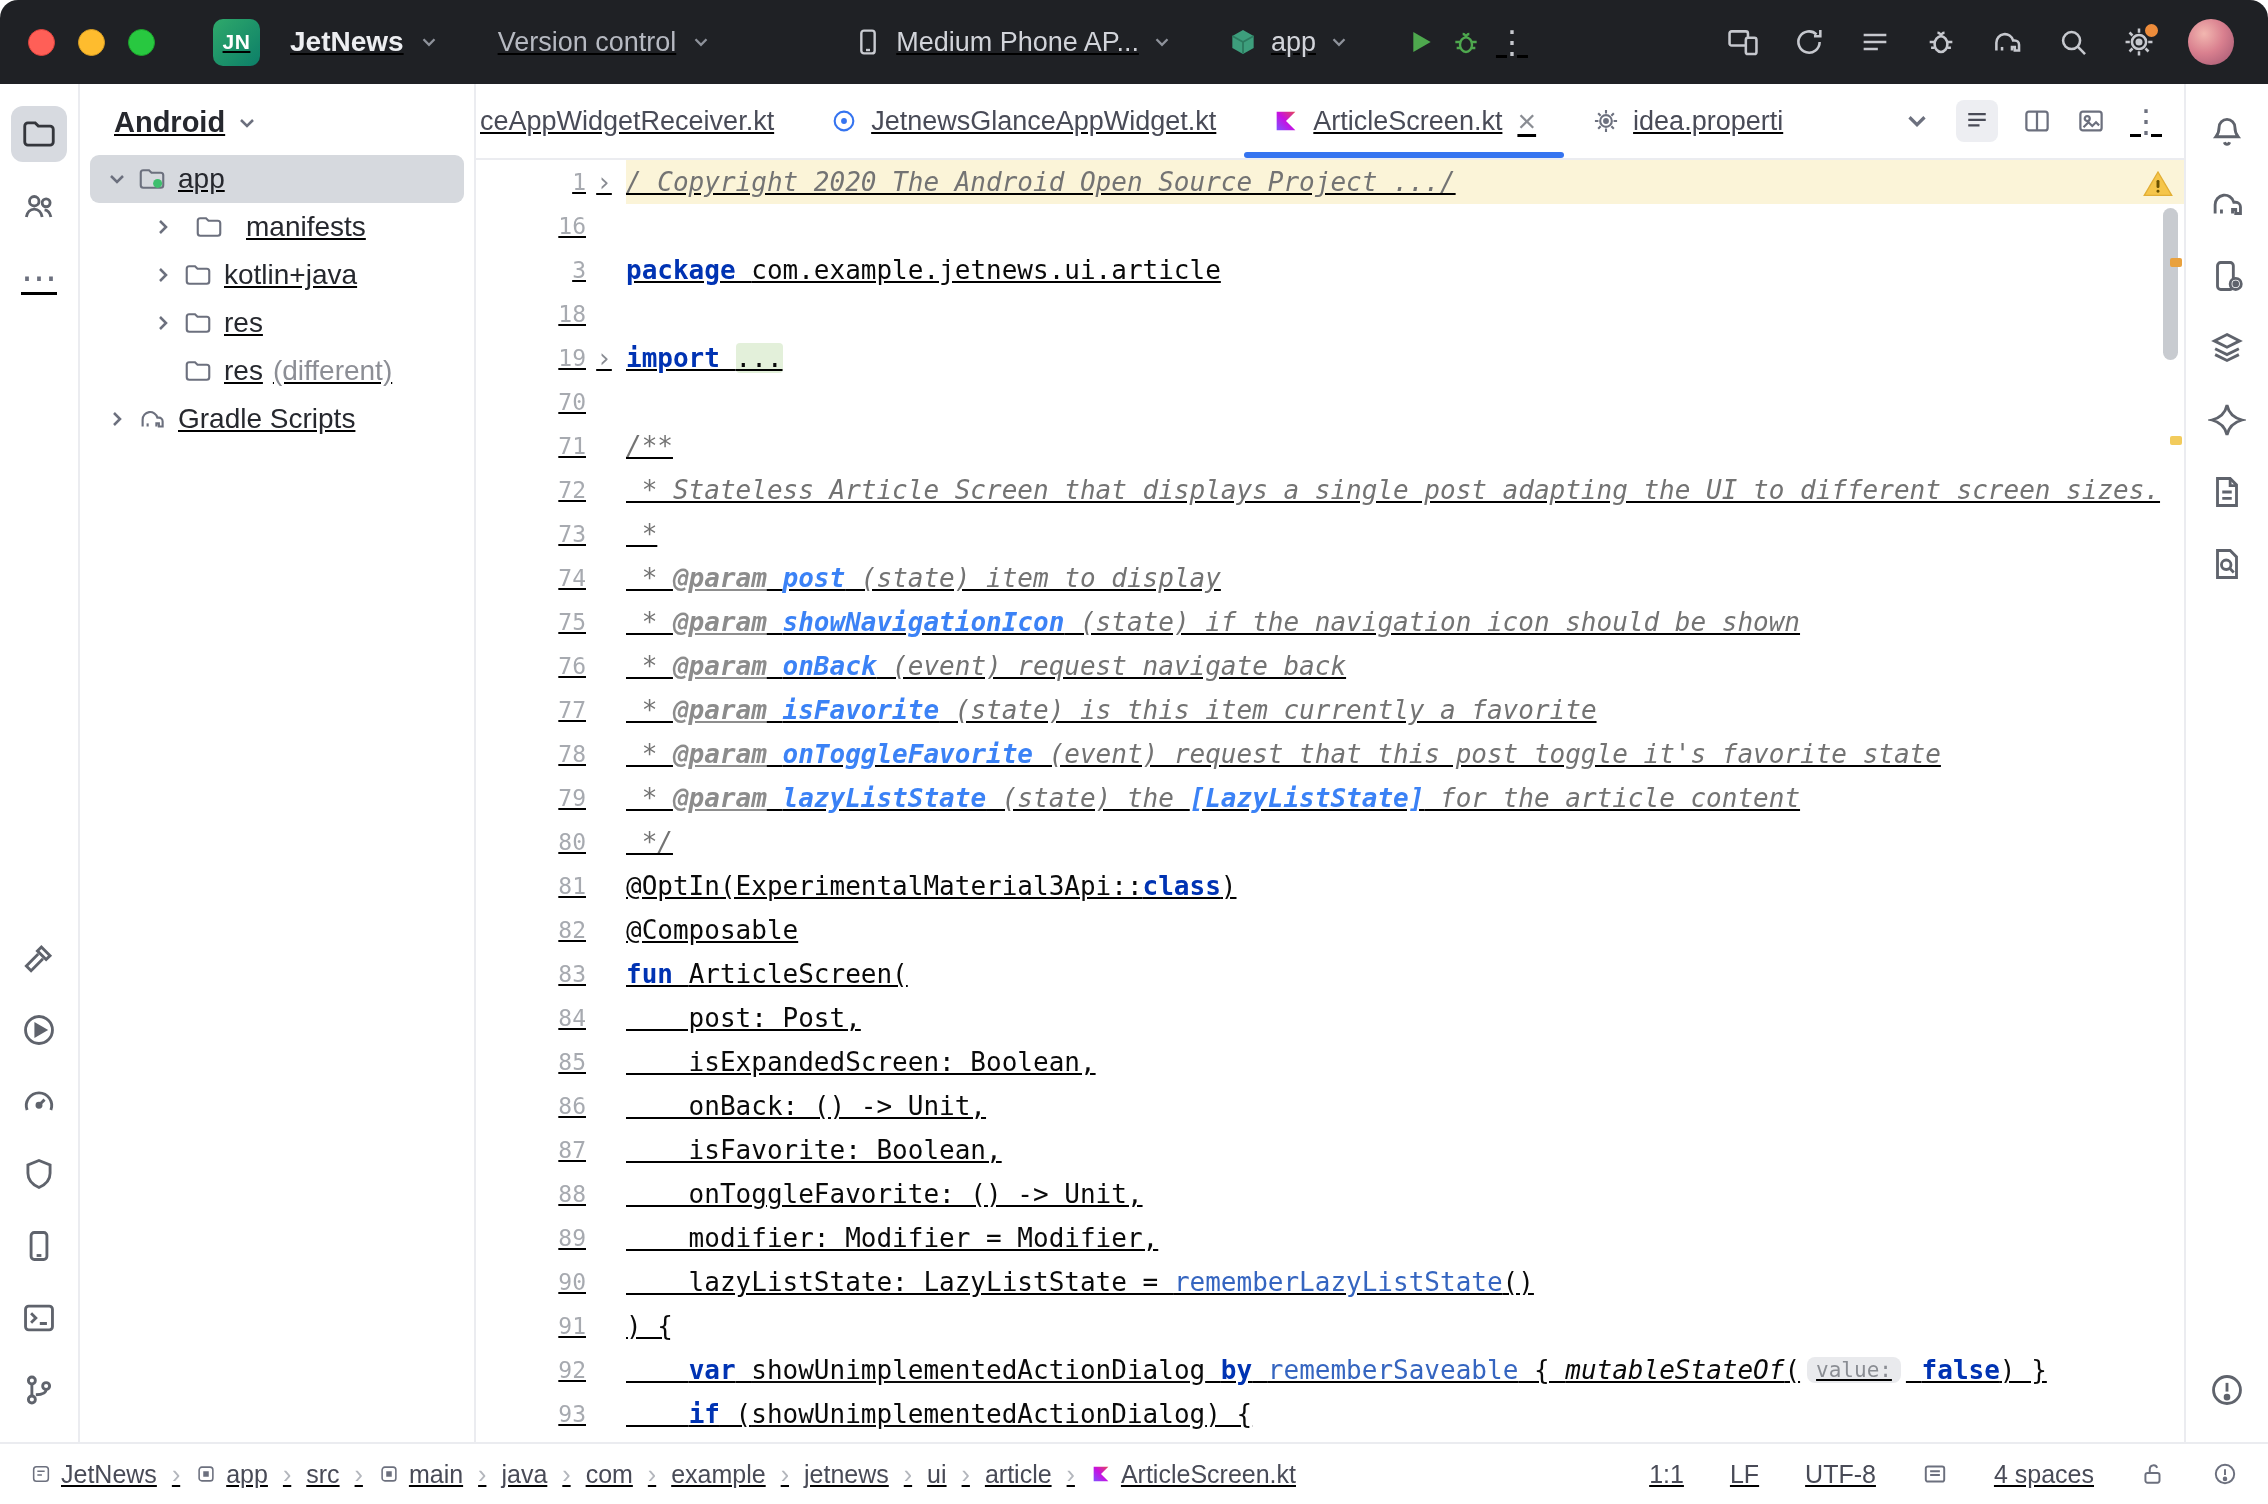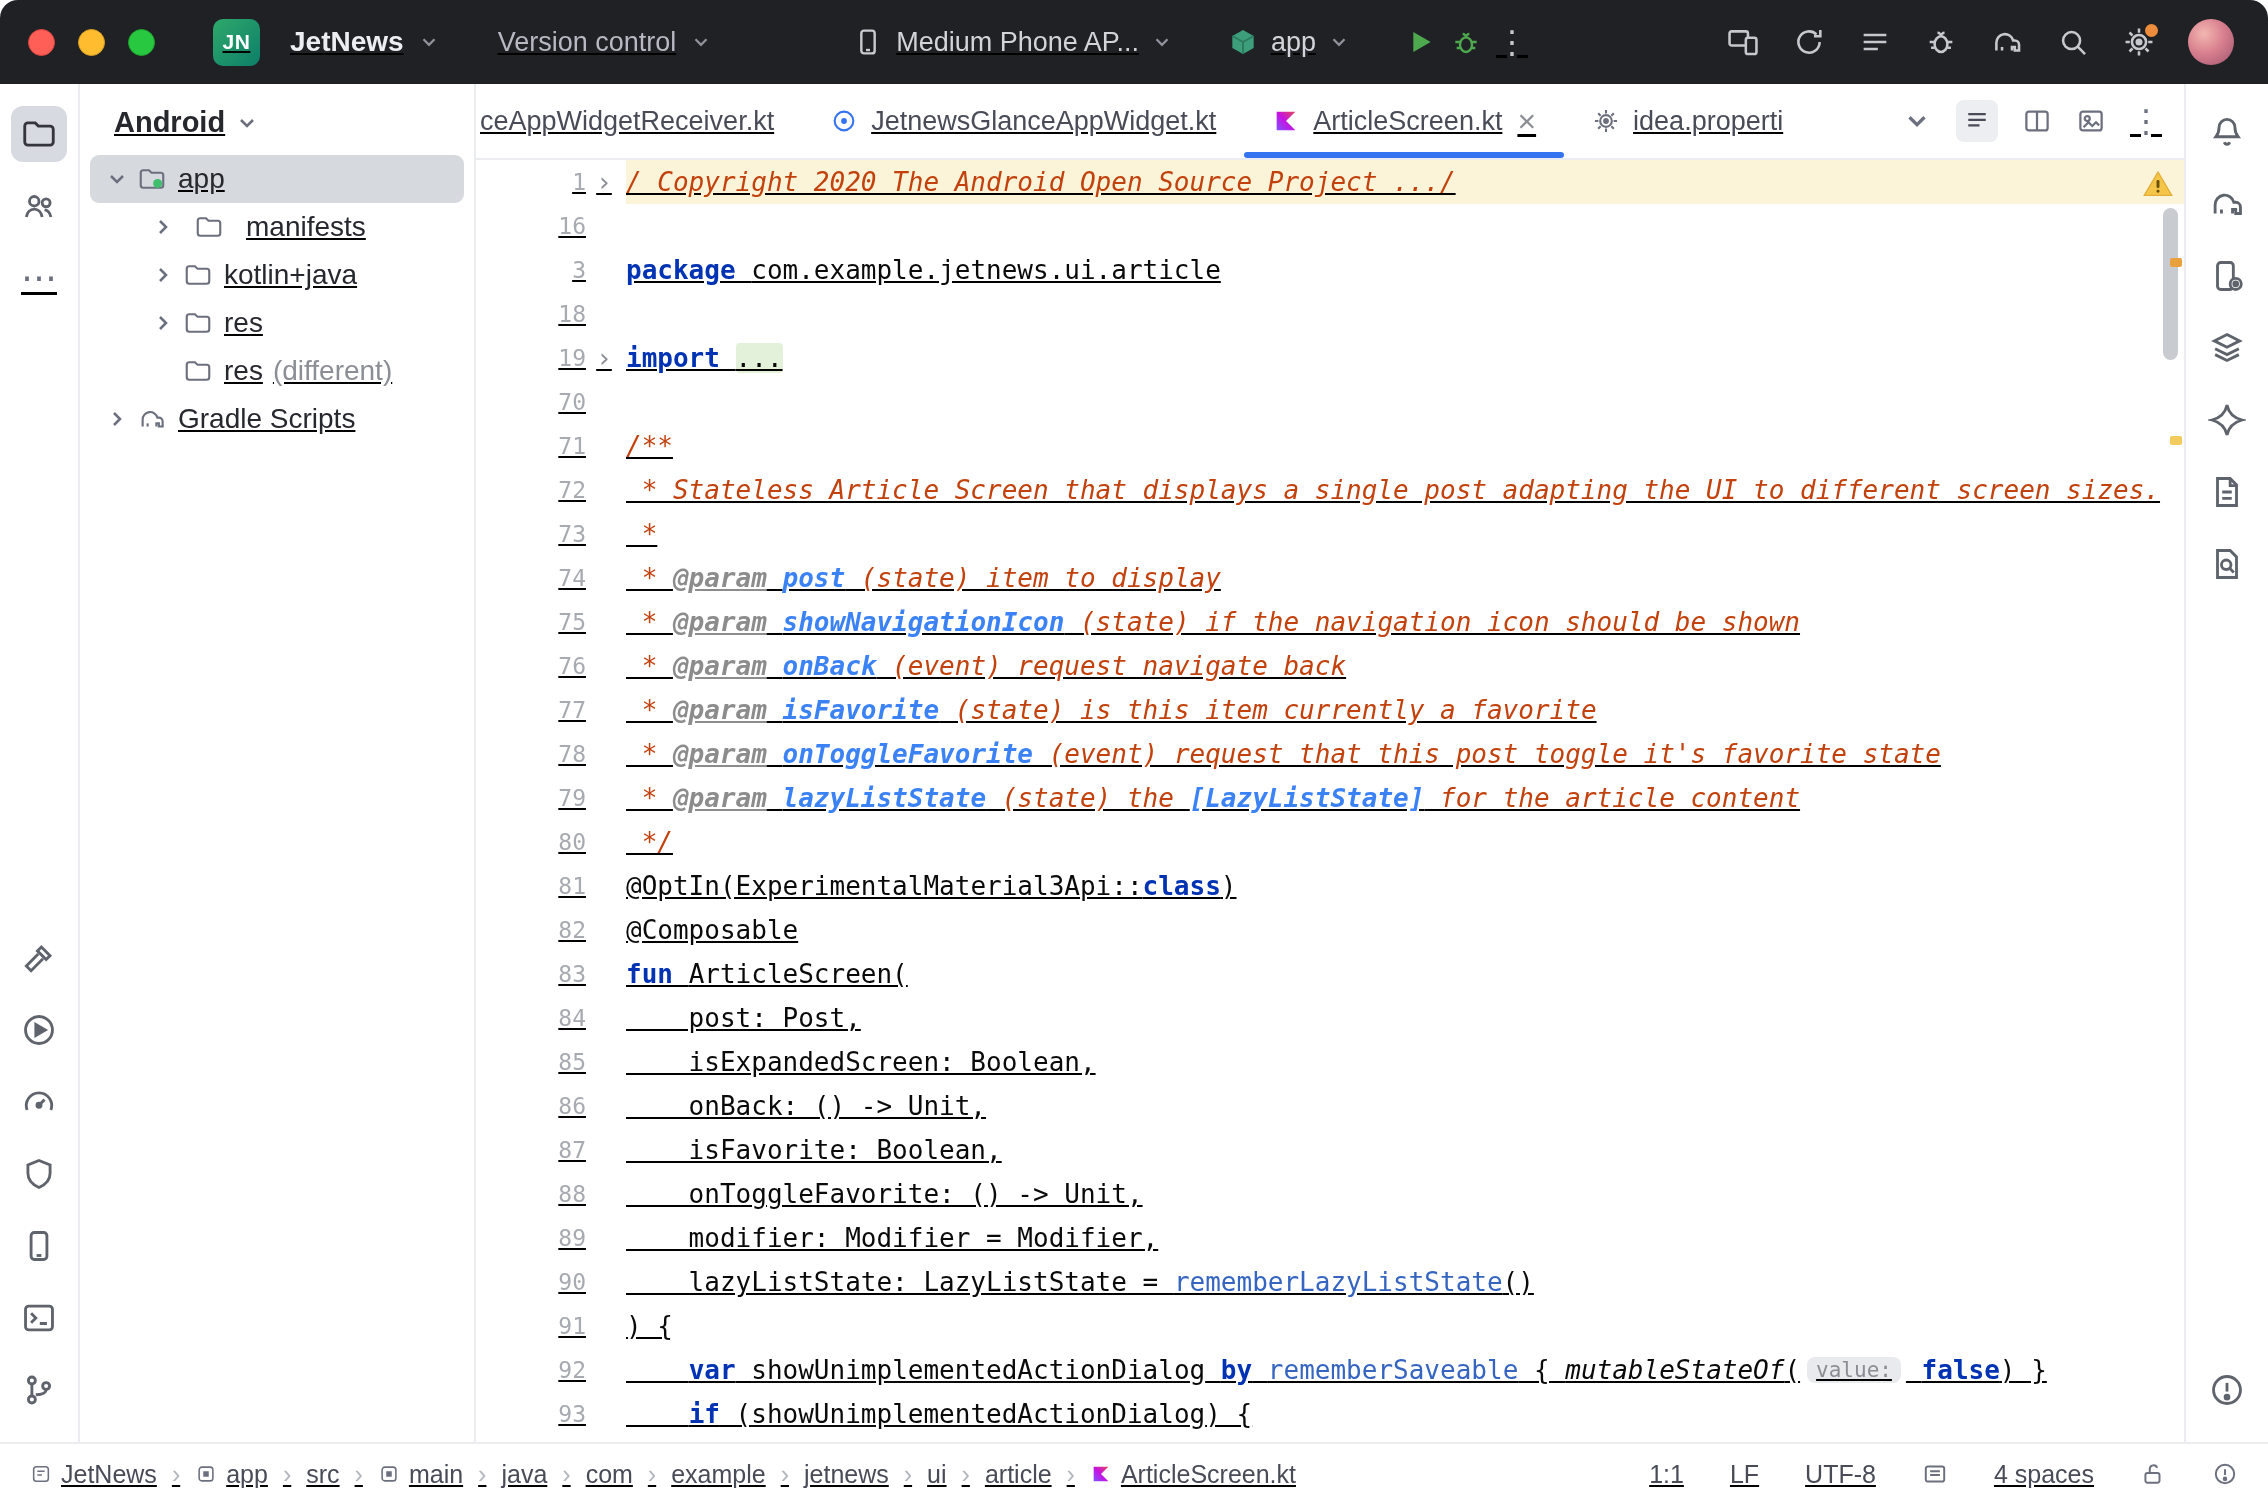--- a/index.html
+++ b/index.html
@@ -73,21 +73,21 @@
   .view-pill{background:#EDEEF2;border-radius:8px;padding:6px;display:flex;}
 
   .editor{flex:1;position:relative;overflow:hidden;background:#fff;font-family:"DejaVu Sans Mono",monospace;}
   .code-row{display:flex;height:44px;align-items:center;}
   .gutter{width:150px;flex:0 0 150px;display:flex;align-items:center;justify-content:flex-end;gap:6px;padding-right:10px;box-sizing:border-box;}
   .ln{font-size:23px;color:#A7AAB0;}
   .farrow{width:24px;font-size:26px;color:#898C93;text-align:center;}
   .code-text{font-size:26px;color:#0A0A0A;white-space:pre;flex:1;height:100%;display:flex;align-items:center;min-width:0;}
   .code-row.warn .code-text{background:#FBF4D8;}
   .t-kw{color:#0033B3;font-weight:600;}
-  .t-cm{color:#c2410c;font-style:italic;}
+  .t-cm{color:#737373;font-style:italic;}
   .t-tag{color:#8C8C8C;font-style:italic;font-weight:700;text-decoration:underline;}
   .t-pn{color:#3b82f6;font-style:italic;font-weight:700;}
   .t-call{color:#3565C0;}
   .t-ul{text-decoration:underline;}
   .t-it{font-style:italic;}
   .t-hint{background:#E9EAED;color:#8A8D93;border-radius:8px;padding:1px 9px;font-size:21px;font-style:normal;margin:0 5px 0 7px;}
   .t-fold{background:#E3F0DA;border-radius:4px;}
 
   .warn-tri{position:absolute;top:8px;right:10px;width:32px;height:32px;}
   .vthumb{position:absolute;right:6px;top:48px;width:15px;height:152px;background:#C8CBD0;border-radius:8px;}

